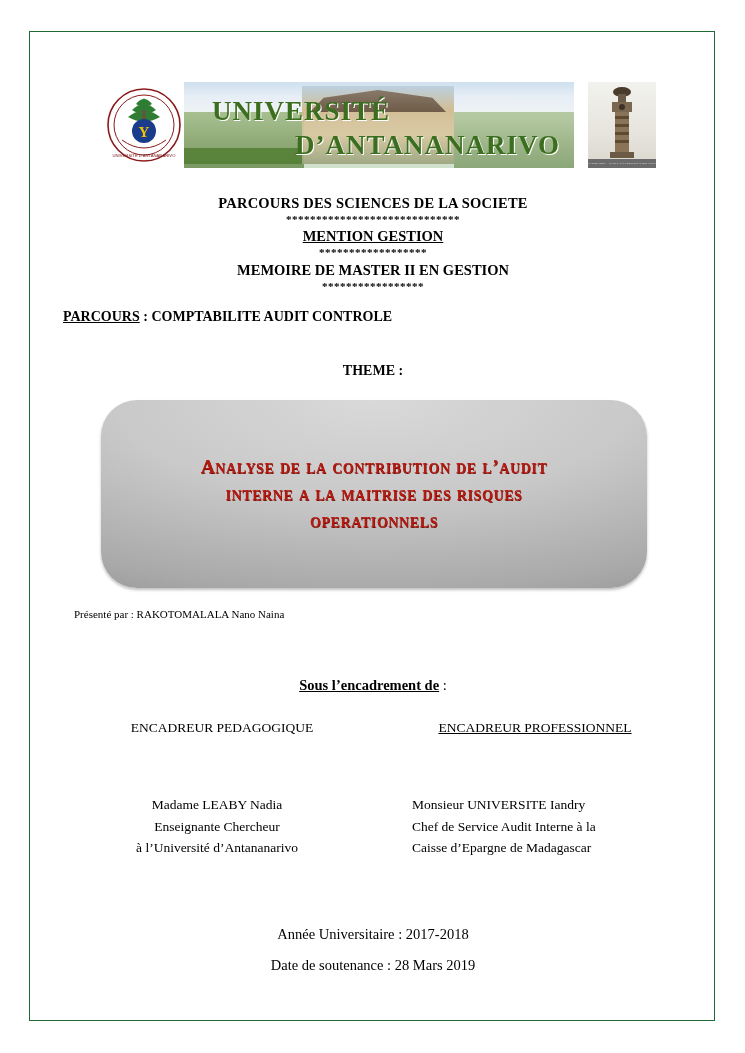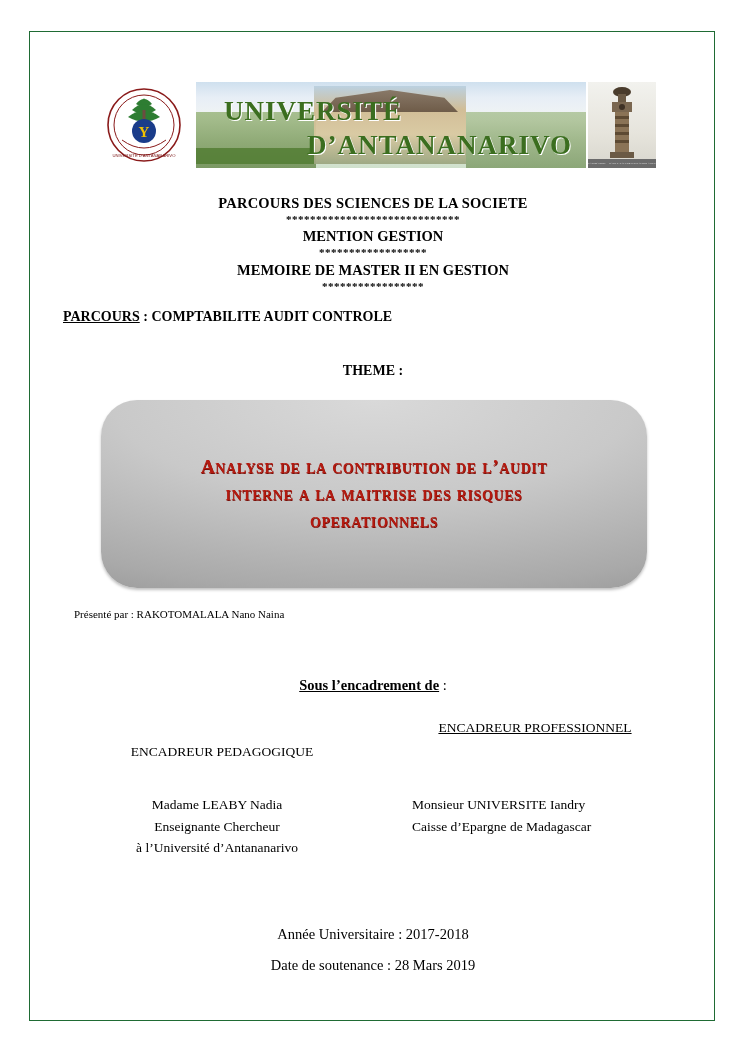--- a/index.html
+++ b/index.html
@@ -45,21 +45,21 @@
     position: absolute;
     left: 0;
     top: 4px;
     width: 76px;
     height: 82px;
   }
   .seal svg { display: block; }
 
   .banner {
     position: absolute;
-    left: 90px;
+    left: 78px;
     top: 2px;
     width: 390px;
     height: 86px;
     overflow: hidden;
     border: 0;
   }
   .banner .bg {
     position: absolute;
     inset: 0;
     background:
@@ -170,21 +170,21 @@
   
   .tb {
     position: absolute;
     left: 0;
     width: 686px;
     text-align: center;
     font-weight: bold;
   }
   .t-domaine { top: 163px; font-size: 14.5px; letter-spacing: .2px; }
   .t-stars1  { top: 181px; font-size: 11px; letter-spacing: .5px; }
-  .t-mention { top: 196px; font-size: 14.5px; }
+  .t-mention { top: 196px; font-size: 14.5px; text-decoration: underline; }
   .t-stars2  { top: 214px; font-size: 11px; letter-spacing: .5px; }
   .t-memoire { top: 230px; font-size: 14.5px; }
   .t-stars3  { top: 248px; font-size: 11px; letter-spacing: .5px; }
 
   .parcours {
     position: absolute;
     left: 33px;
     top: 277px;
     font-size: 14px;
     font-weight: bold;
@@ -250,21 +250,21 @@
     top: 645px;
     width: 686px;
     text-align: center;
     font-size: 14.5px;
   }
   .encadrement b { text-decoration: underline; }
 
   .col-head-left {
     position: absolute;
     left: 62px;
-    top: 712px;
+    top: 688px;
     width: 260px;
     text-align: center;
     font-size: 13.5px;
   }
   .col-head-right {
     position: absolute;
     left: 370px;
     top: 688px;
     width: 270px;
     text-align: center;
@@ -399,20 +399,21 @@
         <span>Madame </span><b>LEABY Nadia</b>
       </div>
       <div>Enseignante Chercheur</div>
       <div>à l’Université d’Antananarivo</div>
     </div>
 
     <div class="col-right">
       <div class="nm">
         <span>Monsieur </span><b>UNIVERSITE Iandry</b>
       </div>
+      <div>Chef de Service Audit Interne à la</div>
       <div>Caisse d’Epargne de Madagascar</div>
     </div>
 
     <div class="annee">Année Universitaire : 2017-2018</div>
     <div class="soutenance">Date de soutenance : 28 Mars 2019</div>
 
   </div>
 </div>
 
 </body></html>

